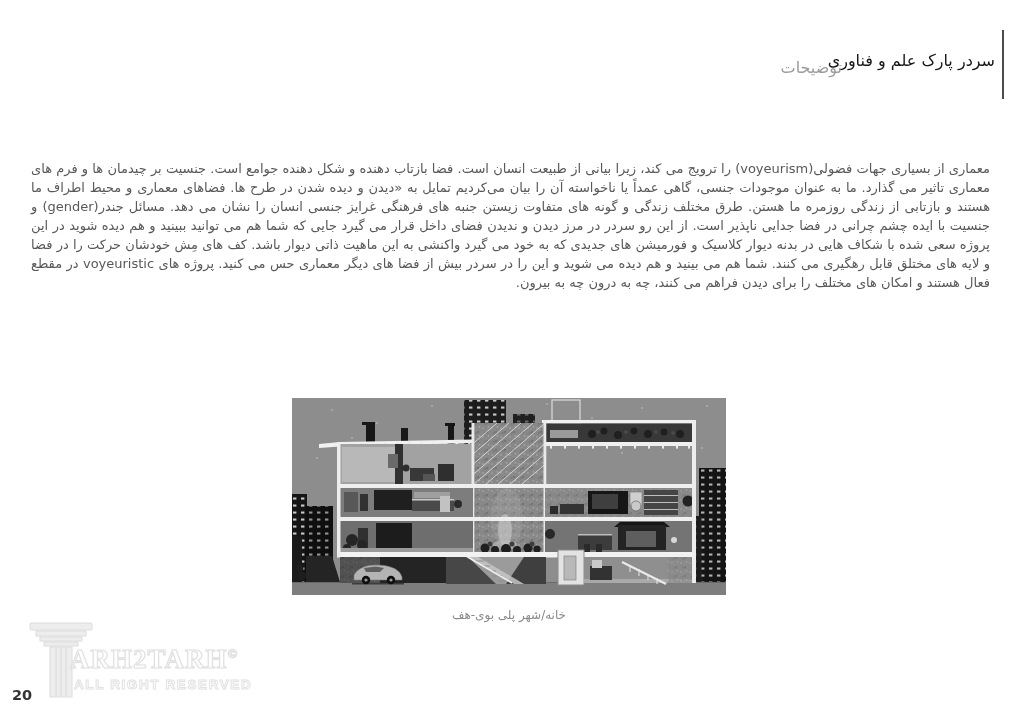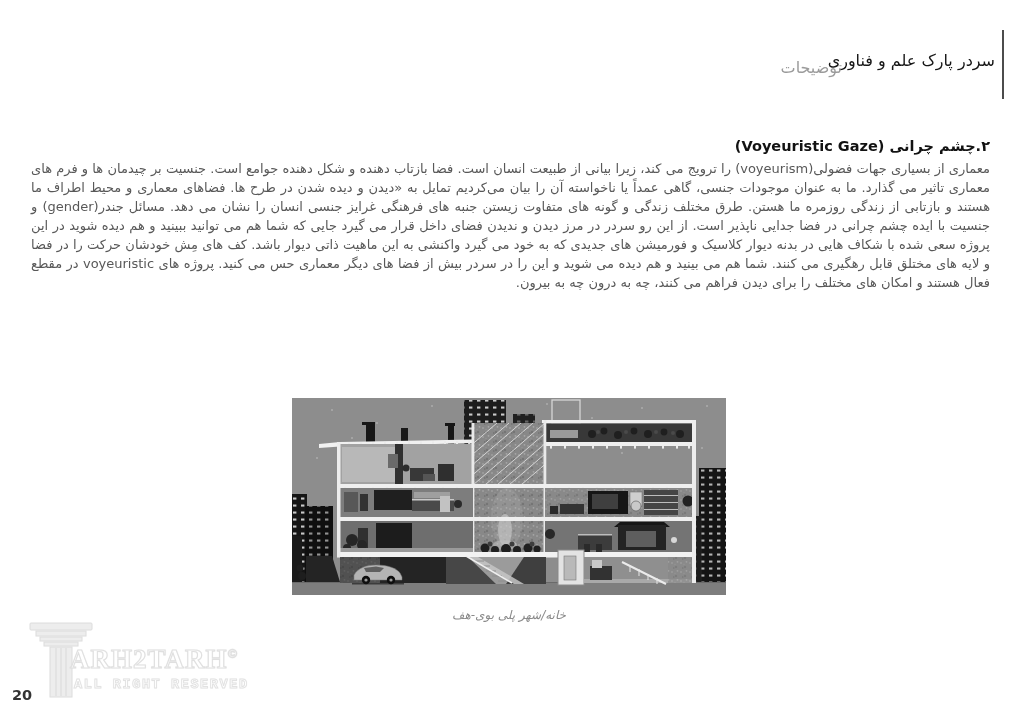--- a/index.html
+++ b/index.html
@@ -12,53 +12,52 @@
   
   .hdr-divider{position:absolute;right:14px;top:30px;width:2px;height:69px;background:#4c4c4c;}
   .hdr-title{position:absolute;right:23px;top:51px;font-size:16px;font-weight:400;color:#161616;direction:rtl;white-space:nowrap;}
   .hdr-subtitle{position:absolute;right:176px;top:58px;font-size:16px;color:#9b9b9b;direction:rtl;white-space:nowrap;}
 
   
   .art-heading{position:absolute;right:28px;top:138px;font-size:14.5px;font-weight:700;color:#121212;direction:rtl;white-space:nowrap;}
   .art-body{position:absolute;right:28px;left:31px;top:159px;font-size:13px;line-height:19px;color:#585858;direction:rtl;text-align:justify;}
 
   
-  .fig{position:absolute;left:292px;top:398px;width:434px;margin:0;font-style:italic;}
+  .fig{position:absolute;left:292px;top:398px;width:434px;margin:0;}
   .fig svg{display:block;width:434px;height:197px;}
   .fig figcaption{margin-top:13px;text-align:center;font-size:12px;color:#8a8a8a;direction:rtl;}
 
   
   .footer-logo{position:absolute;left:24px;top:620px;width:240px;height:86px;}
   .logo-icon{position:absolute;left:4px;top:2px;}
   .logo-word{
     position:absolute;left:46px;top:24px;
     font-family:Liberation Serif, serif;font-weight:800;font-size:27px;letter-spacing:1px;
     color:#ffffff;-webkit-text-stroke:1.1px #e0e0e0;
     text-shadow:0 0 1px rgba(190,190,190,.7);white-space:nowrap;
   }
   .logo-copy{font-size:13px;vertical-align:super;-webkit-text-stroke:.8px #e0e0e0;}
   .logo-rights{
     position:absolute;left:50px;top:57px;
-    font-family:Liberation Mono, monospace;font-weight:700;font-size:13.5px;letter-spacing:1.6px;
+    font-family:Liberation Sans, sans-serif;font-weight:700;font-size:13.5px;letter-spacing:1.6px;
     color:#ffffff;-webkit-text-stroke:.9px #e2e2e2;
     text-shadow:0 0 1px rgba(195,195,195,.7);white-space:nowrap;
   }
 
   .page-num{position:absolute;left:12px;top:687px;font-size:14.5px;font-weight:600;color:#333;direction:ltr;}
 </style>
 </head>
 <body>
 
 <div class="page">
 
   <div class="hdr-divider"></div>
   <div class="hdr-title">سردر پارک علم و فناوری</div>
   <div class="hdr-subtitle">توضیحات</div>
 
-  <div class="art-heading">۲.چشم چرانی (Voyeuristic Gaze)</div>
   <div class="art-body">معماری از بسیاری جهات فضولی(voyeurism) را ترویج می کند، زیرا بیانی از طبیعت انسان است. فضا بازتاب دهنده و شکل دهنده جوامع است. جنسیت بر چیدمان ها و فرم های معماری تاثیر می گذارد. ما به عنوان موجودات جنسی، گاهی عمداً یا ناخواسته آن را بیان می‌کردیم تمایل به «دیدن و دیده شدن در طرح ها. فضاهای معماری و محیط اطراف ما هستند و بازتابی از زندگی روزمره ما هستن. طرق مختلف زندگی و گونه های متفاوت زیستن جنبه های فرهنگی غرایز جنسی انسان را نشان می دهد. مسائل جندر(gender) و جنسیت با ایده چشم چرانی در فضا جدایی ناپذیر است. از این رو سردر در مرز دیدن و ندیدن فضای داخل قرار می گیرد جایی که شما هم می توانید ببینید و هم دیده شوید در این پروژه سعی شده با شکاف هایی در بدنه دیوار کلاسیک و فورمیشن های جدیدی که به خود می گیرد واکنشی به این ماهیت ذاتی دیوار باشد. کف های مِش خودشان حرکت را در فضا و لایه های مختلق قابل رهگیری می کنند. شما هم می بینید و هم دیده می شوید و این را در سردر بیش از فضا های دیگر معماری حس می کنید. پروژه های voyeuristic در مقطع فعال هستند و امکان های مختلف را برای دیدن فراهم می کنند، چه به درون چه به بیرون.</div>
 
   <figure class="fig">
     <svg viewBox="0 0 434 197" preserveAspectRatio="none" aria-hidden="true">
       <defs>
         <pattern id="win" width="8" height="7" patternUnits="userSpaceOnUse">
           <rect x="1" y="1.5" width="3.4" height="2.1" fill="#e8e8e8"></rect>
         </pattern>
         <pattern id="mottle" width="9" height="9" patternUnits="userSpaceOnUse">
           <rect width="9" height="9" fill="#888888"></rect>

